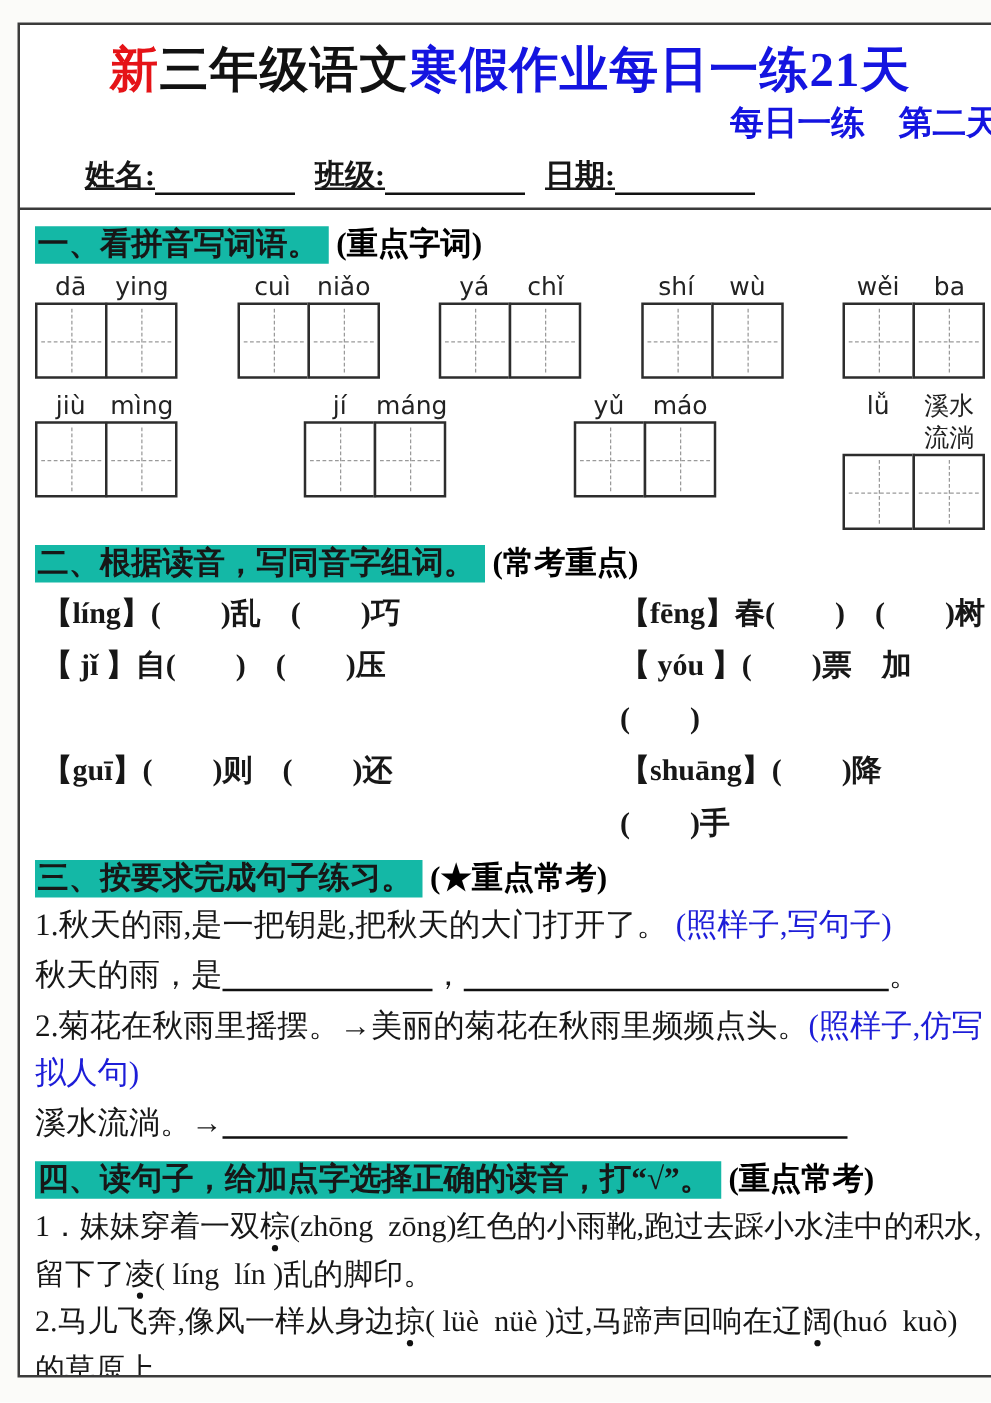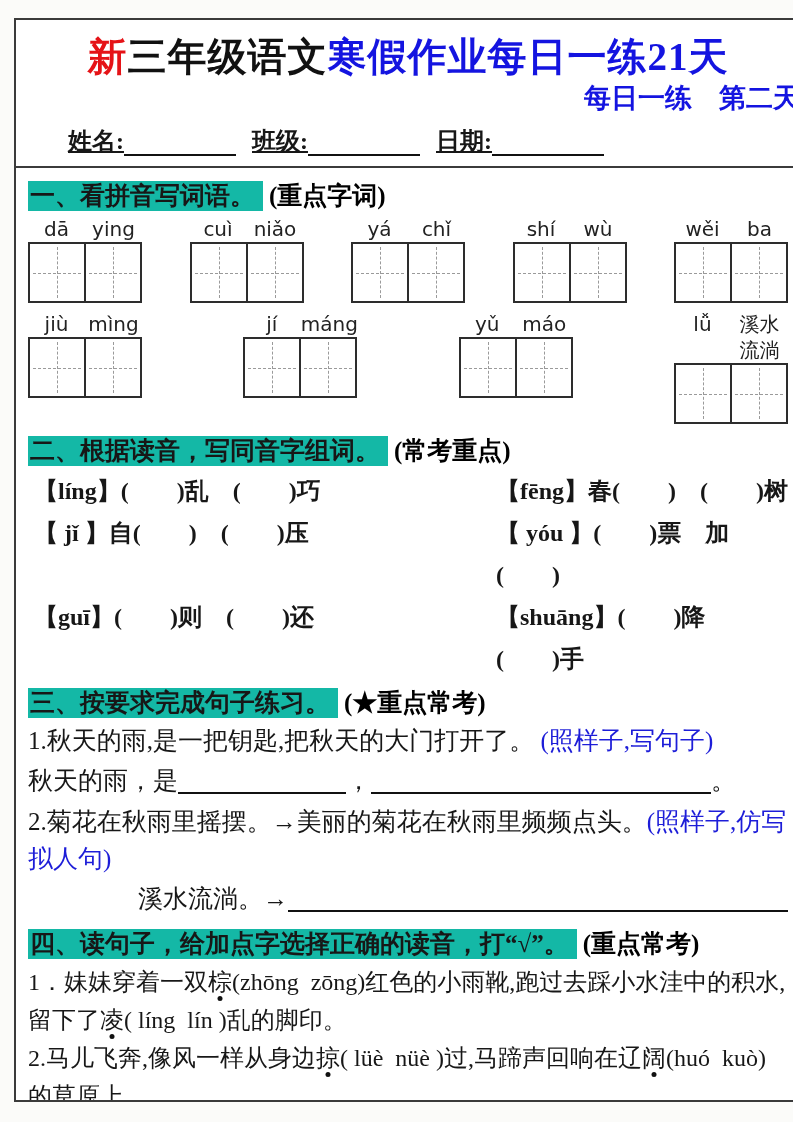--- a/index.html
+++ b/index.html
@@ -166,20 +166,20 @@
 
     <div class="sec-head" style="margin-top:10px;"><span class="hl">二、根据读音，写同音字组词。</span><span class="red-note">(常考重点)</span></div>
     <div class="s2-row"><span>【líng】(　　)乱　(　　)巧</span><span>【fēng】春(　　)　(　　)树</span></div>
     <div class="s2-row"><span>【 jǐ 】自(　　)　(　　)压</span><span>【 yóu 】(　　)票　加(　　)</span></div>
     <div class="s2-row"><span>【guī】(　　)则　(　　)还</span><span>【shuāng】(　　)降　(　　)手</span></div>
 
     <div class="sec-head" style="margin-top:6px;"><span class="hl">三、按要求完成句子练习。</span><span class="red-note">(★重点常考)</span></div>
     <div class="line"><span>1.秋天的雨,是一把钥匙,把秋天的大门打开了。</span> <span class="blue-note">(照样子,写句子)</span></div>
     <div class="line" style="line-height:44px;"><span>秋天的雨，是</span><span class="blank b-a1"></span><span>，</span><span class="blank b-a2"></span><span>。</span></div>
     <div class="line"><span>2.菊花在秋雨里摇摆。→美丽的菊花在秋雨里频频点头。</span><span class="blue-note">(照样子,仿写拟人句)</span></div>
-    <div class="line" style="line-height:44px;text-align:right;"><span>溪水流淌。→</span><span class="blank b-a3"></span></div>
+    <div class="line" style="line-height:44px;"><span>溪水流淌。→</span><span class="blank b-a3"></span></div>
 
     <div class="sec-head" style="margin-top:6px;"><span class="hl">四、读句子，给加点字选择正确的读音，打“√”。</span><span class="red-note">(重点常考)</span></div>
     <div class="s4-item">1．妹妹穿着一双<span class="dot-under">棕</span>(zhōng  zōng)红色的小雨靴,跑过去踩小水洼中的积水,留下了<span class="dot-under">凌</span>( líng  lín )乱的脚印。</div>
     <div class="s4-item">2.马儿飞奔,像风一样从身边<span class="dot-under">掠</span>( lüè  nüè )过,马蹄声回响在辽<span class="dot-under">阔</span>(huó  kuò)的草原上。</div>
 
   </div>
 </div>
 
 </body></html>

